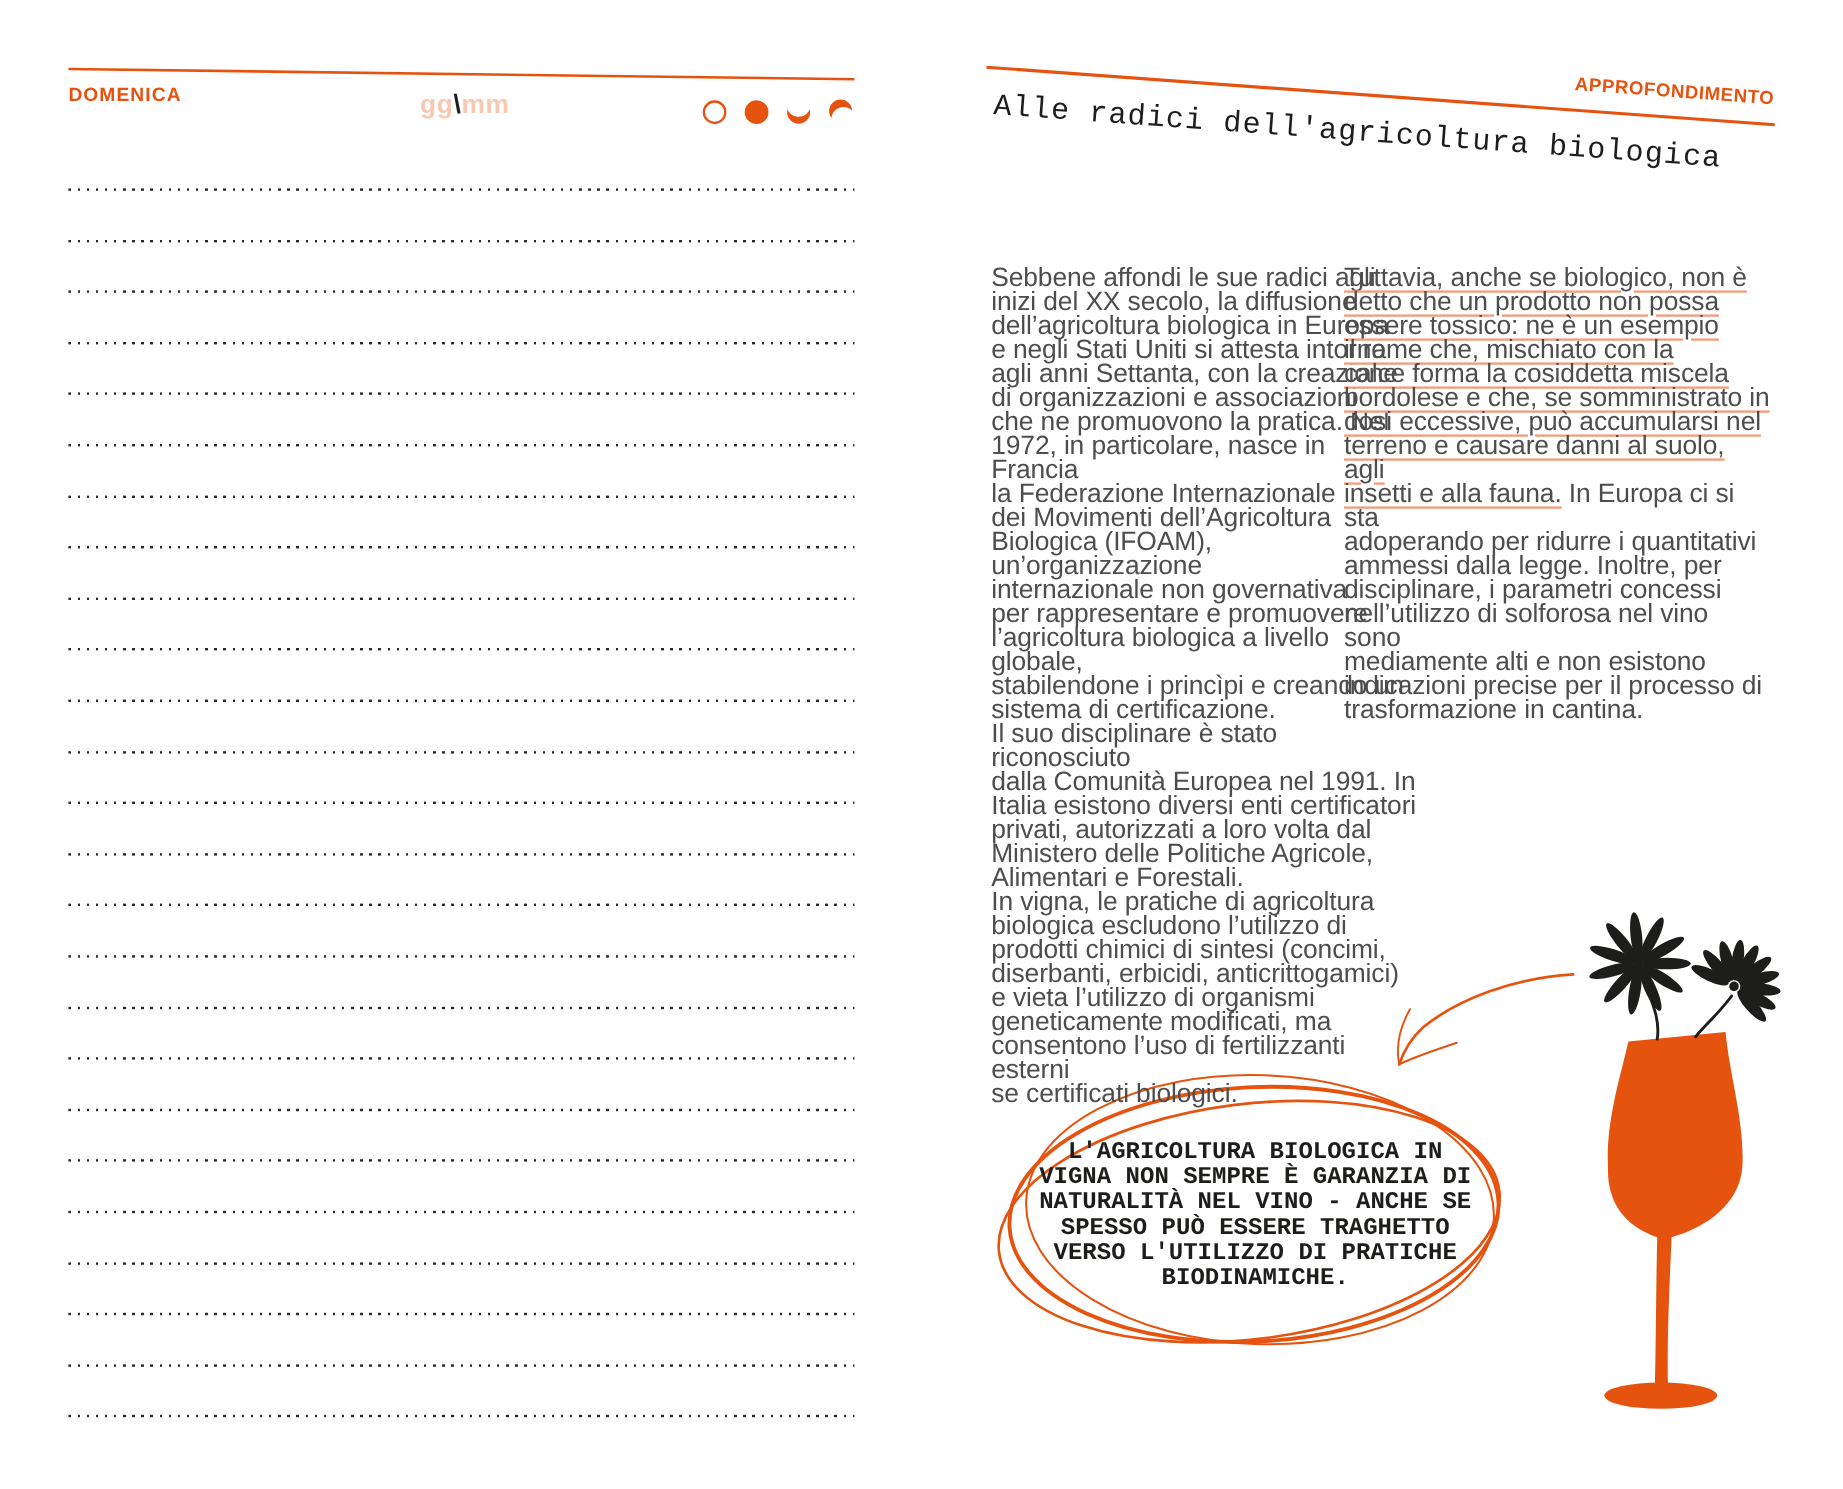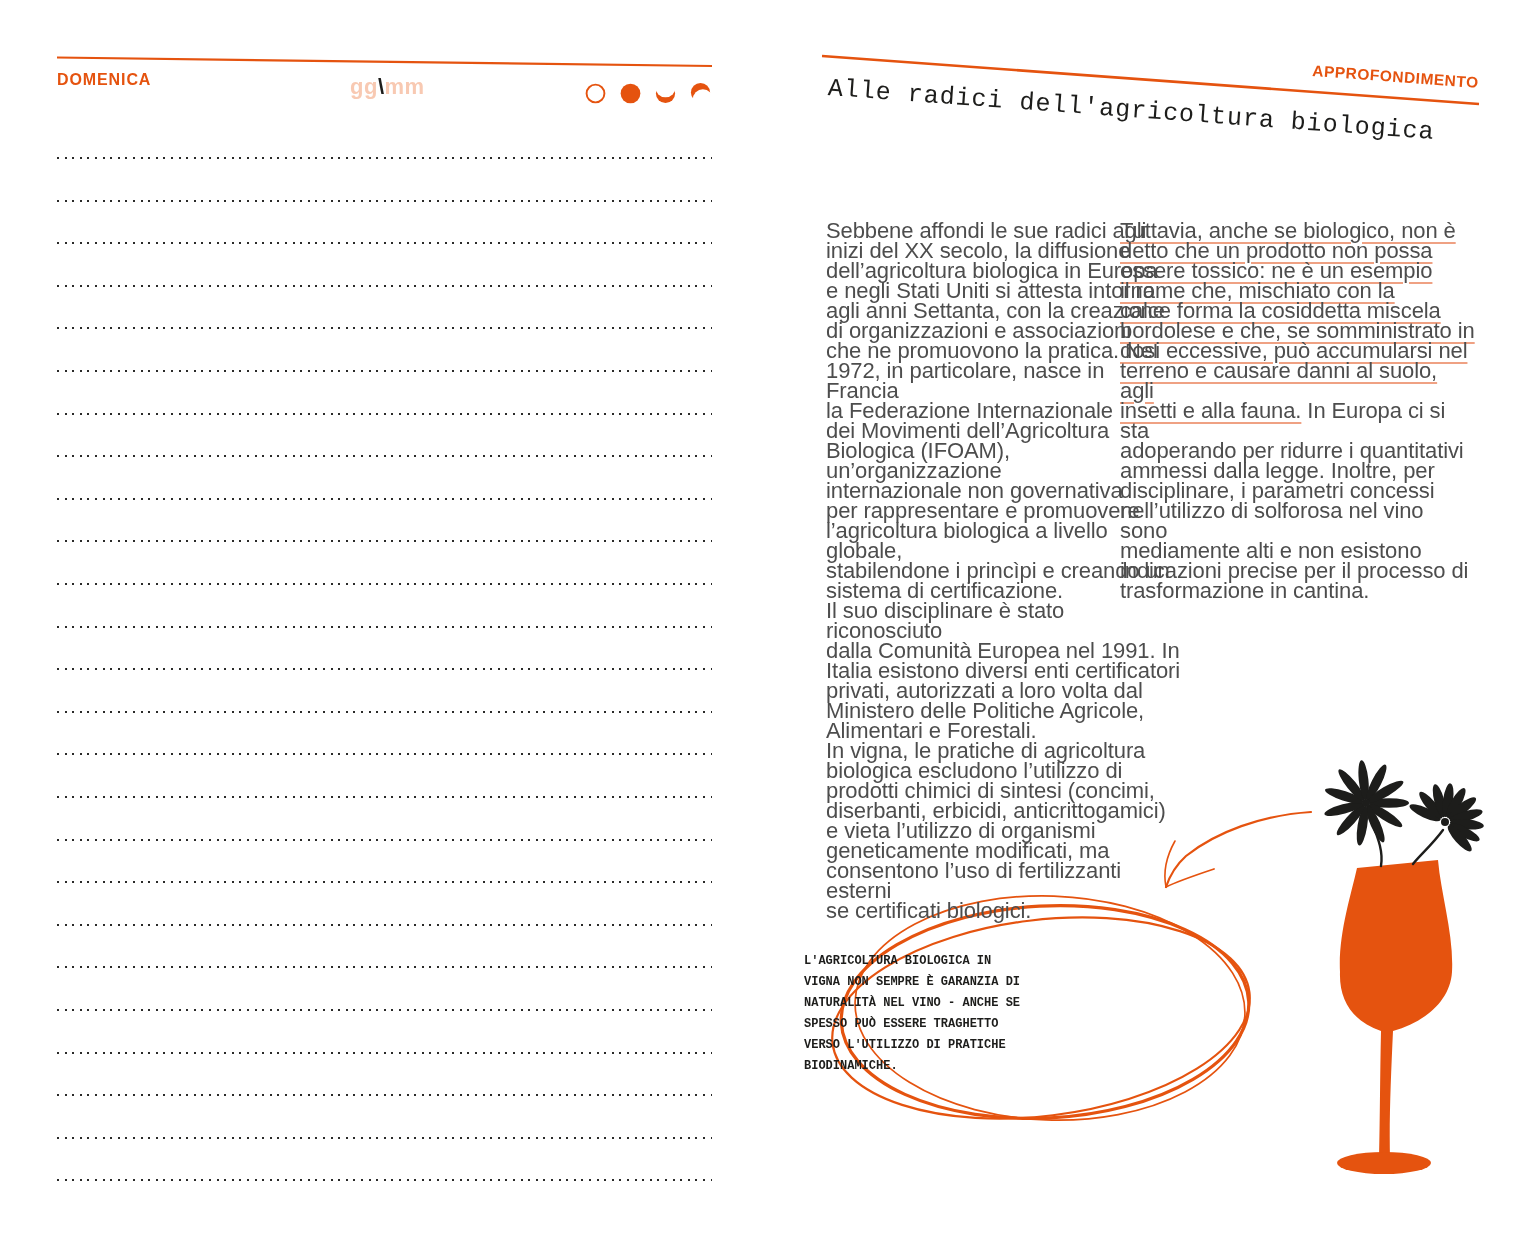--- a/index.html
+++ b/index.html
@@ -31,23 +31,23 @@
   .title{position:absolute;left:829px;top:74px;width:620px;
          font-family:"Liberation Mono","DejaVu Sans Mono",monospace;
          font-size:25px;font-weight:normal;letter-spacing:1px;color:var(--ink);
          transform:rotate(4.15deg);transform-origin:left top;white-space:nowrap;}
   .col{position:absolute;top:221px;width:356px;font-size:22px;line-height:20px;
        color:var(--body_text);white-space:pre-line;letter-spacing:-0.1px;}
   .col1{left:826px;}
   .col2{left:1120px;}
   .ul{text-decoration:underline;text-decoration-color:var(--underline);
       text-decoration-thickness:2px;text-underline-offset:4px;}
-  .callout{position:absolute;left:804px;top:951px;width:380px;
+  .callout{position:absolute;left:856px;top:951px;width:380px;text-align:center;
            font-family:"Liberation Mono","DejaVu Sans Mono",monospace;font-weight:bold;
-           font-size:12px;line-height:20.9px;letter-spacing:0;color:var(--ink);
+           font-size:20px;line-height:20.9px;letter-spacing:0;color:var(--ink);
            white-space:pre-line;}
 </style>
 </head>
 <body>
 
 <div class="spread">
 
   <svg class="art" viewBox="0 0 1536 1241">
 
     <line x1="57" y1="57.5" x2="712" y2="66" stroke="var(--accent)" stroke-width="2.2"></line>

